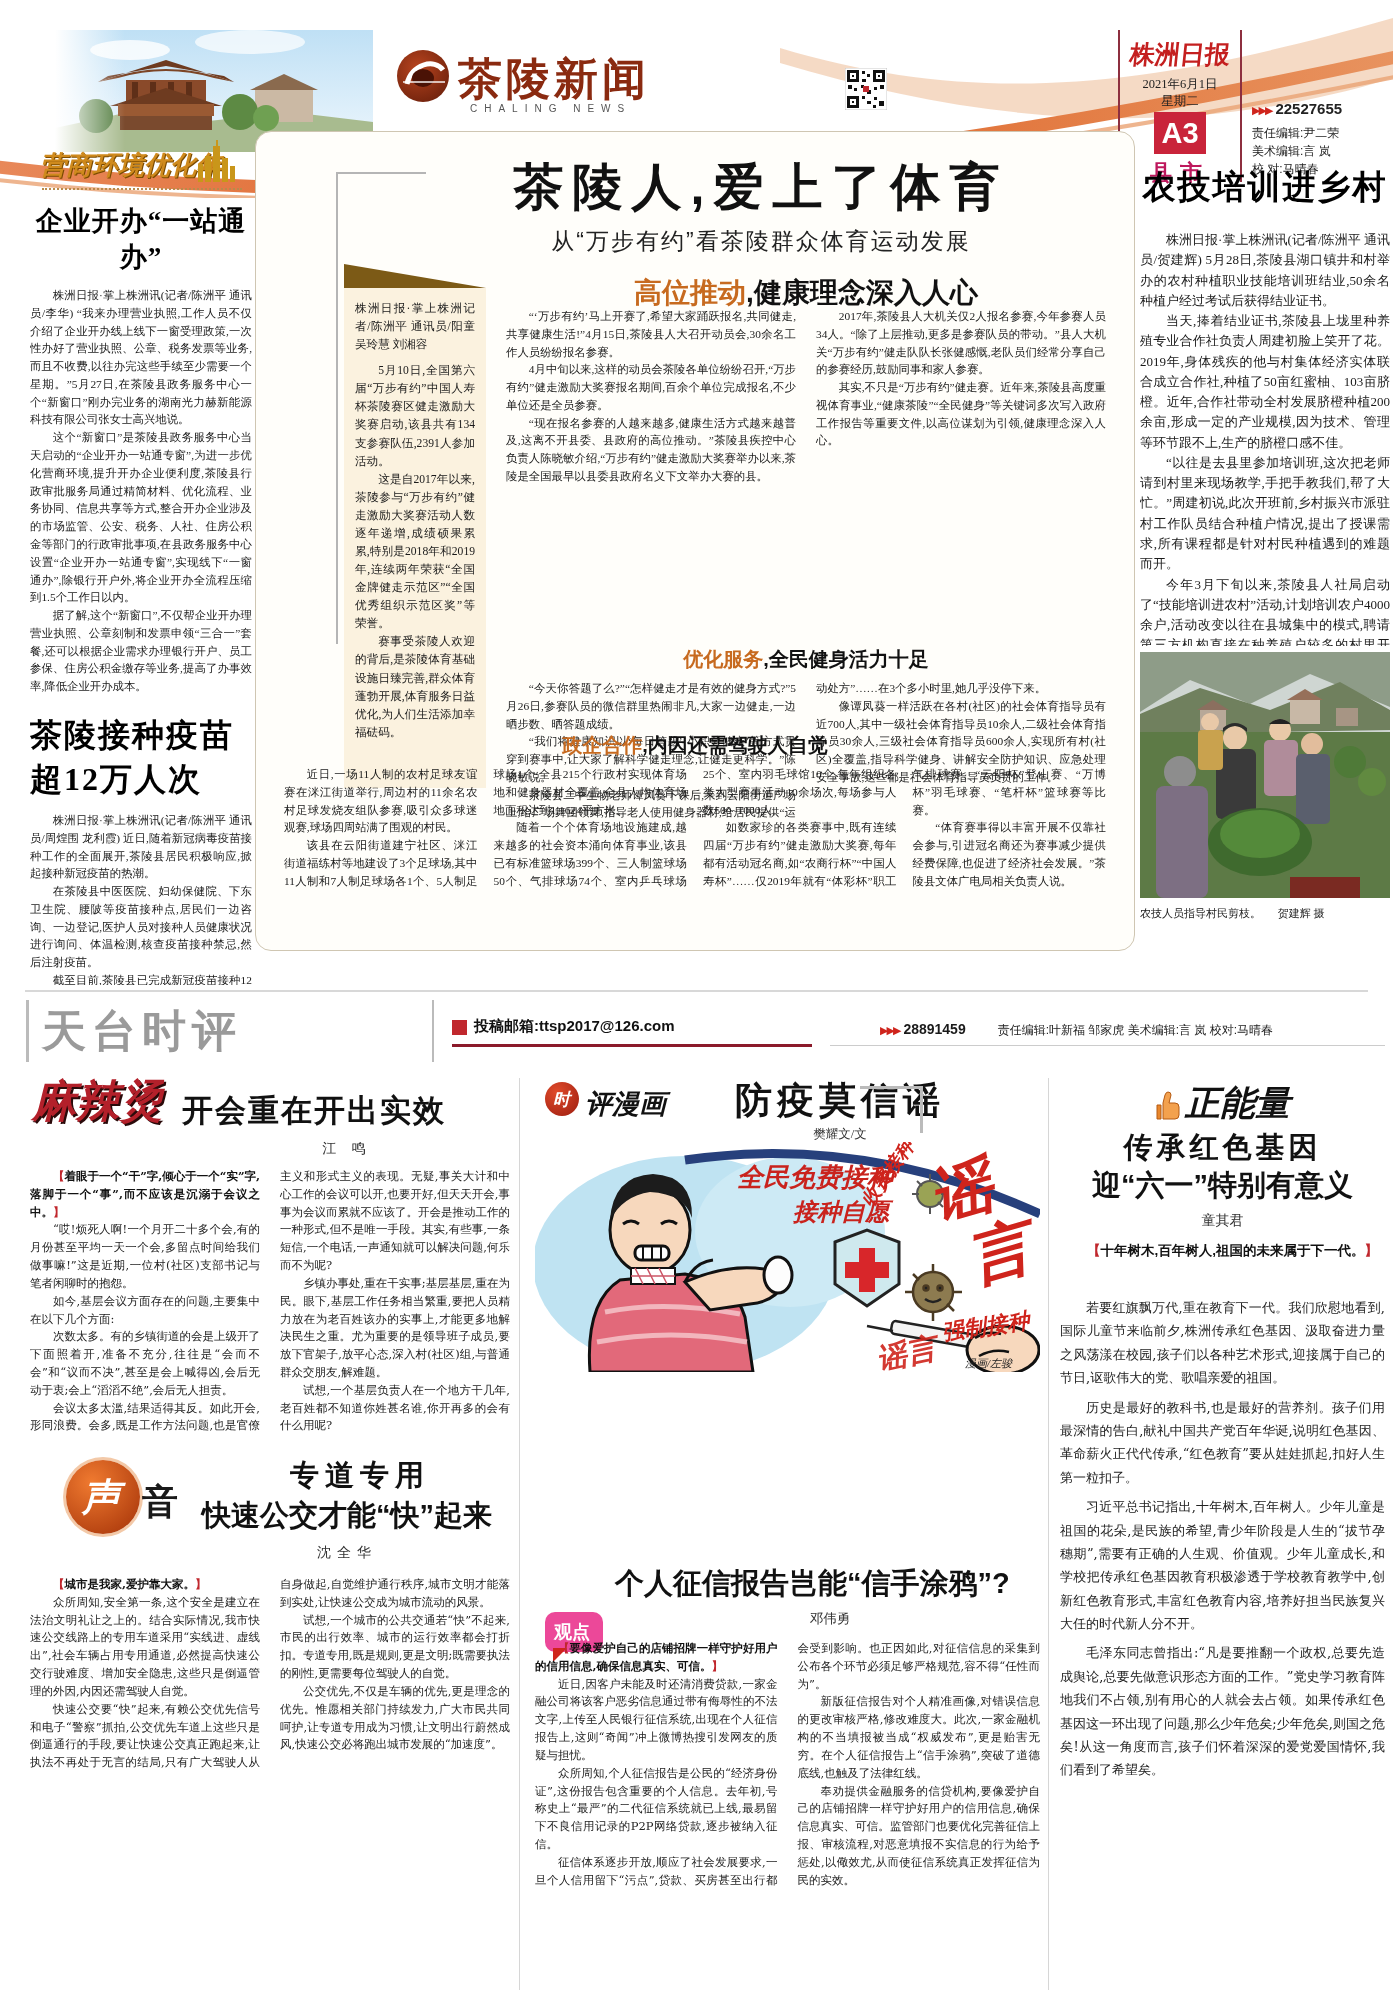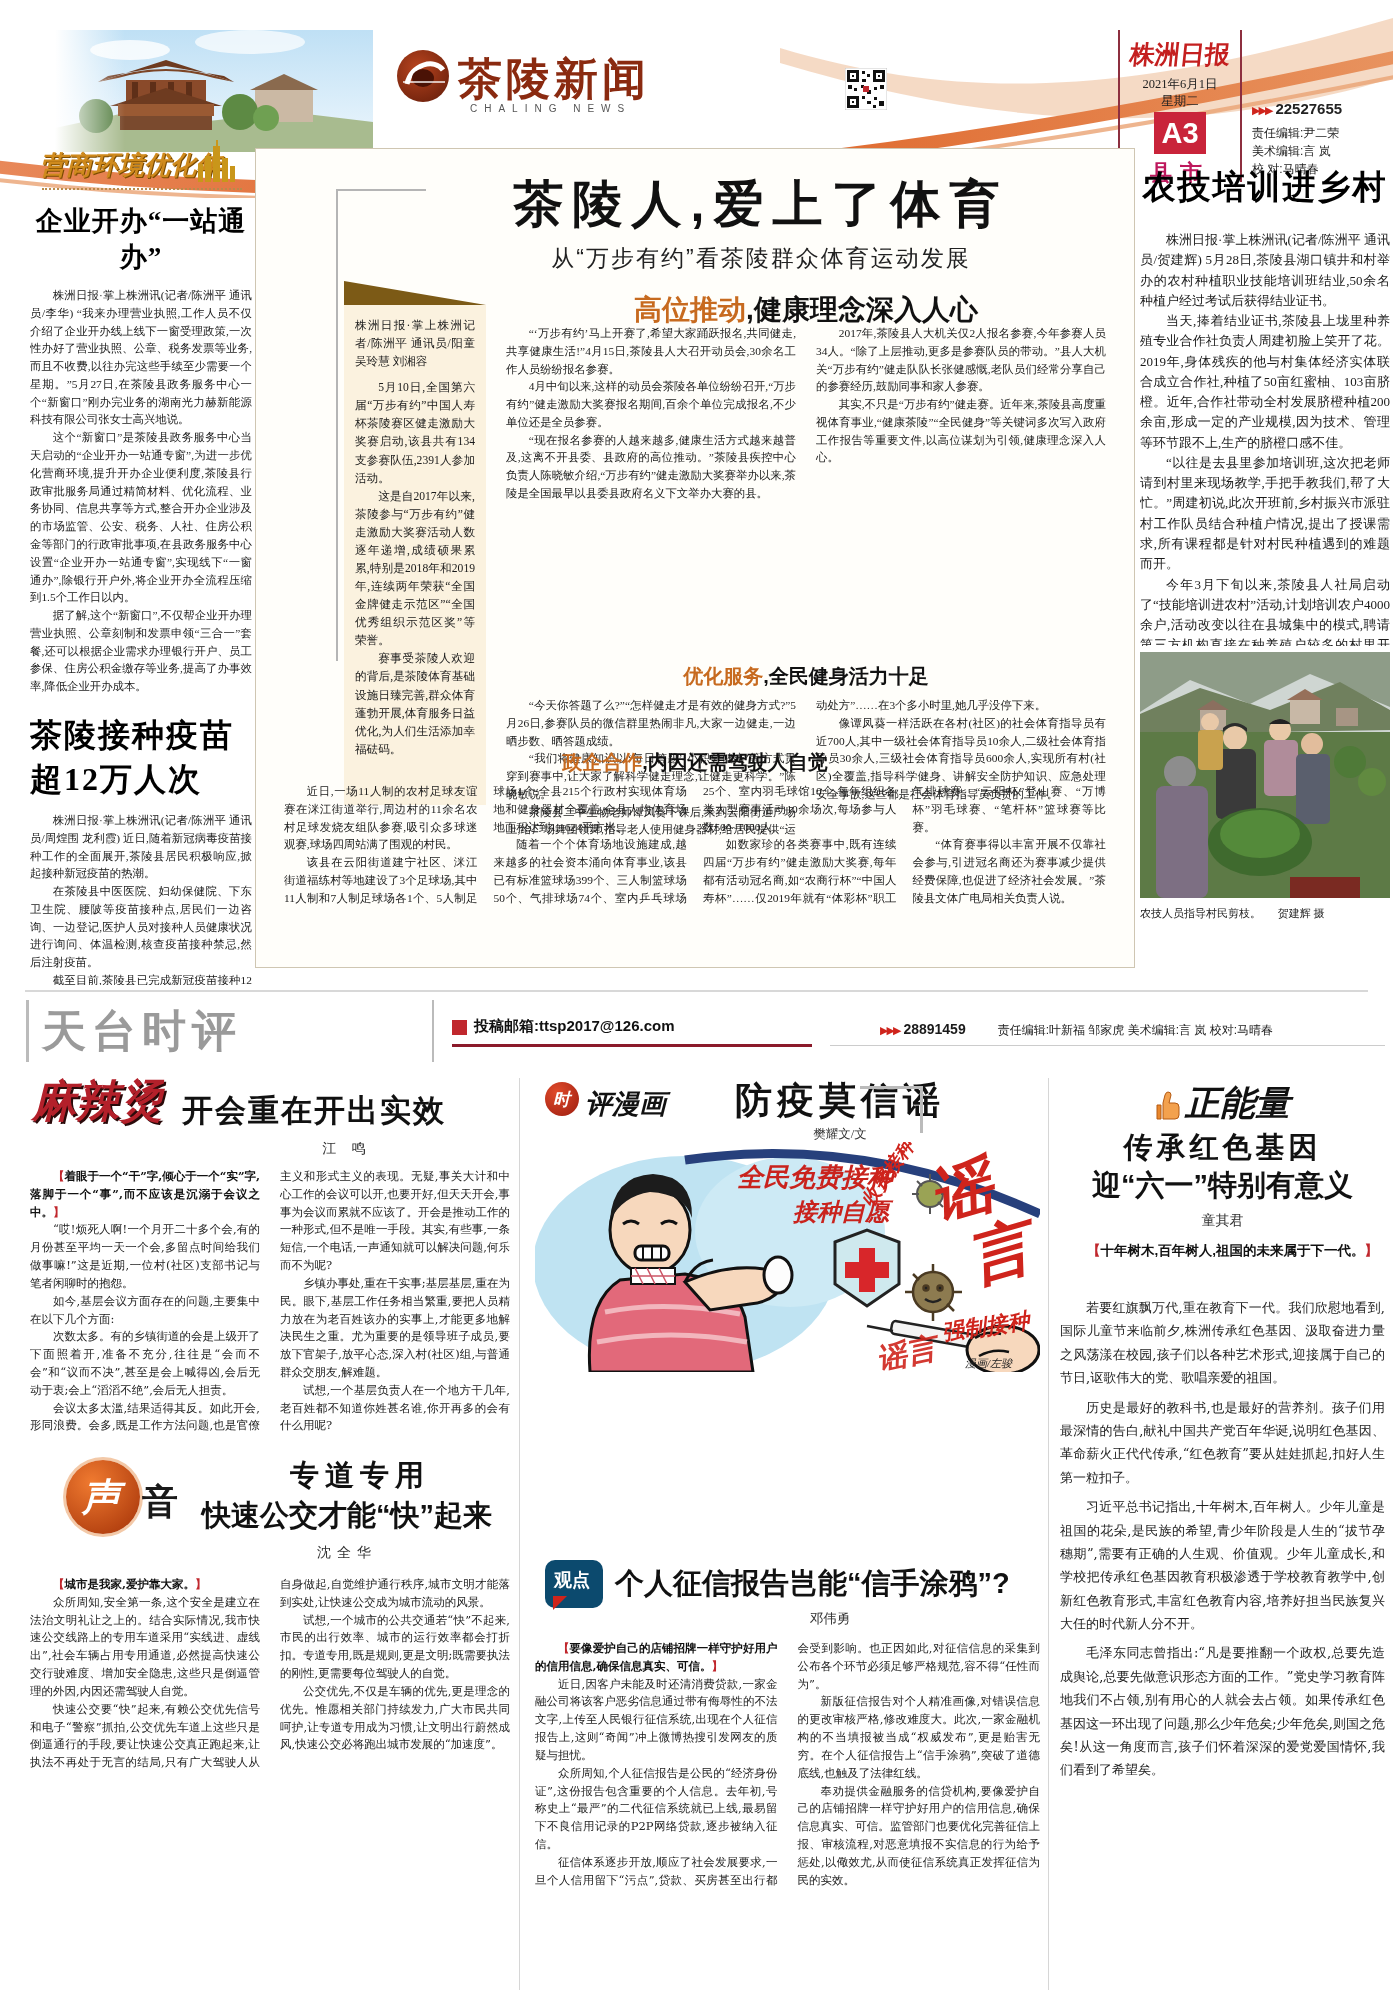--- a/index.html
+++ b/index.html
@@ -172,21 +172,21 @@
     </div>
     <div class="serifhl" style="font-size:32px;margin-top:18px;letter-spacing:2px;">茶陵接种疫苗</div>
     <div class="serifhl" style="font-size:32px;letter-spacing:2px;">超12万人次</div>
     <div class="body-sm just" style="margin-top:10px;">
       <p>株洲日报·掌上株洲讯(记者/陈洲平 通讯员/周煌围 龙利霞) 近日,随着新冠病毒疫苗接种工作的全面展开,茶陵县居民积极响应,掀起接种新冠疫苗的热潮。</p>
       <p>在茶陵县中医医院、妇幼保健院、下东卫生院、腰陂等疫苗接种点,居民们一边咨询、一边登记,医护人员对接种人员健康状况进行询问、体温检测,核查疫苗接种禁忌,然后注射疫苗。</p>
       <p>截至目前,茶陵县已完成新冠疫苗接种12万余人次,其中第二剂1.2万余人次。6月9日前,主要以开展第一剂次接种为主,从6月9日起将重点保障第二针新冠疫苗接种,6月30日之后,将根据国家部署和各省市疫苗供应情况及接种进度,继续开展第一剂次接种。到目前为止,该县疫苗接种人员没有发生严重的异常反应。</p>
     </div>
   </div>
 
-  <div class="abs feature-box" style="left:255px;top:148px;width:878px;height:818px;">
+  <div class="abs feature-box" style="left:255px;top:131px;width:878px;height:818px;border-radius:16px;">
 
     <div class="abs" style="left:80px;top:40px;width:88px;height:470px;border-left:2px solid #b5b5b5;border-top:2px solid #b5b5b5;"></div>
     <div class="abs hl" style="left:160px;top:22px;width:690px;text-align:center;font-size:50px;letter-spacing:9px;">茶陵人,爱上了体育</div>
     <div class="abs" style="left:160px;top:94px;width:690px;text-align:center;font-size:23px;letter-spacing:2px;color:#222;font-family:'Liberation Sans',sans-serif;">从“万步有约”看茶陵群众体育运动发展</div>
 
     <div class="abs" style="left:88px;top:132px;width:0;height:0;border-bottom:24px solid #7c5a16;border-right:142px solid transparent;"></div>
     <div class="abs" style="left:88px;top:156px;width:142px;height:500px;background:#fbf2df;overflow:hidden;">
       <div class="body-sm just" style="padding:12px 11px;font-size:11.6px;">
         <p class="noind" style="margin-bottom:8px;">株洲日报·掌上株洲记者/陈洲平 通讯员/阳童 吴玲慧 刘湘容</p>
         <p>5月10日,全国第六届“万步有约”中国人寿杯茶陵赛区健走激励大奖赛启动,该县共有134支参赛队伍,2391人参加活动。</p>
@@ -397,21 +397,21 @@
         <text x="402" y="78" font-size="62" transform="rotate(-16 402 78)">谣</text>
         <text x="440" y="140" font-size="62" transform="rotate(-16 440 140)">言</text>
         <text x="336" y="66" font-size="19" transform="rotate(-55 336 66)">收费接种</text>
         <text x="408" y="198" font-size="22" transform="rotate(-8 408 198)">强制接种</text>
         <text x="344" y="228" font-size="30" transform="rotate(-12 344 228)" opacity="0.9">谣言</text>
       </g>
       <text x="430" y="225" font-size="11" fill="#222">漫画/左骏</text>
     </svg>
   </div>
 
-  <div class="abs" style="left:545px;top:1560px;width:58px;height:48px;background:#0c4a6e;border-radius:10px;">
+  <div class="abs" style="left:545px;top:1612px;width:58px;height:40px;background:#ec4899;border-radius:10px;">
     <span style="position:absolute;left:9px;top:8px;color:#fff;font-weight:bold;font-size:18px;font-family:'Liberation Sans',sans-serif;">观点</span>
     <span style="position:absolute;left:8px;top:36px;width:0;height:0;border-top:14px solid #cf241c;border-right:14px solid transparent;"></span>
   </div>
   <div class="abs hl" style="left:615px;top:1564px;width:430px;font-size:29px;">个人征信报告岂能“信手涂鸦”?</div>
   <div class="abs" style="left:615px;top:1610px;width:430px;text-align:center;font-size:13.5px;color:#333;">邓伟勇</div>
   <div class="abs script cols2 just" style="left:535px;top:1640px;width:505px;height:350px;">
     <p class="leadp"><span class="bracket">【</span><span>要像爱护自己的店铺招牌一样守护好用户的信用信息,确保信息真实、可信。</span><span class="bracket">】</span></p>
     <p>近日,因客户未能及时还清消费贷款,一家金融公司将该客户恶劣信息通过带有侮辱性的不法文字,上传至人民银行征信系统,出现在个人征信报告上,这则“奇闻”冲上微博热搜引发网友的质疑与担忧。</p>
     <p>众所周知,个人征信报告是公民的“经济身份证”,这份报告包含重要的个人信息。去年初,号称史上“最严”的二代征信系统就已上线,最易留下不良信用记录的P2P网络贷款,逐步被纳入征信。</p>
     <p>征信体系逐步开放,顺应了社会发展要求,一旦个人信用留下“污点”,贷款、买房甚至出行都会受到影响。也正因如此,对征信信息的采集到公布各个环节必须足够严格规范,容不得“任性而为”。</p>

